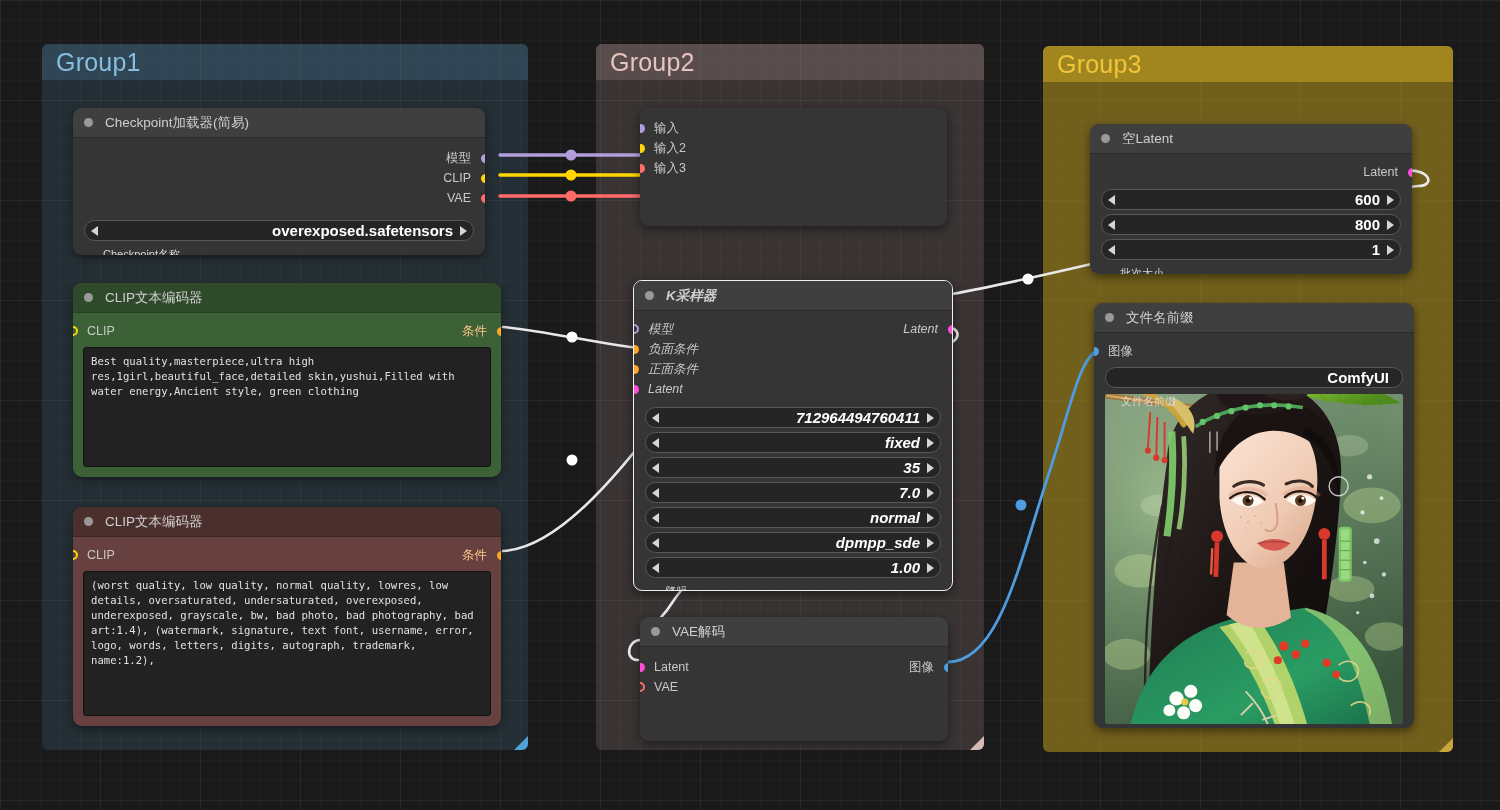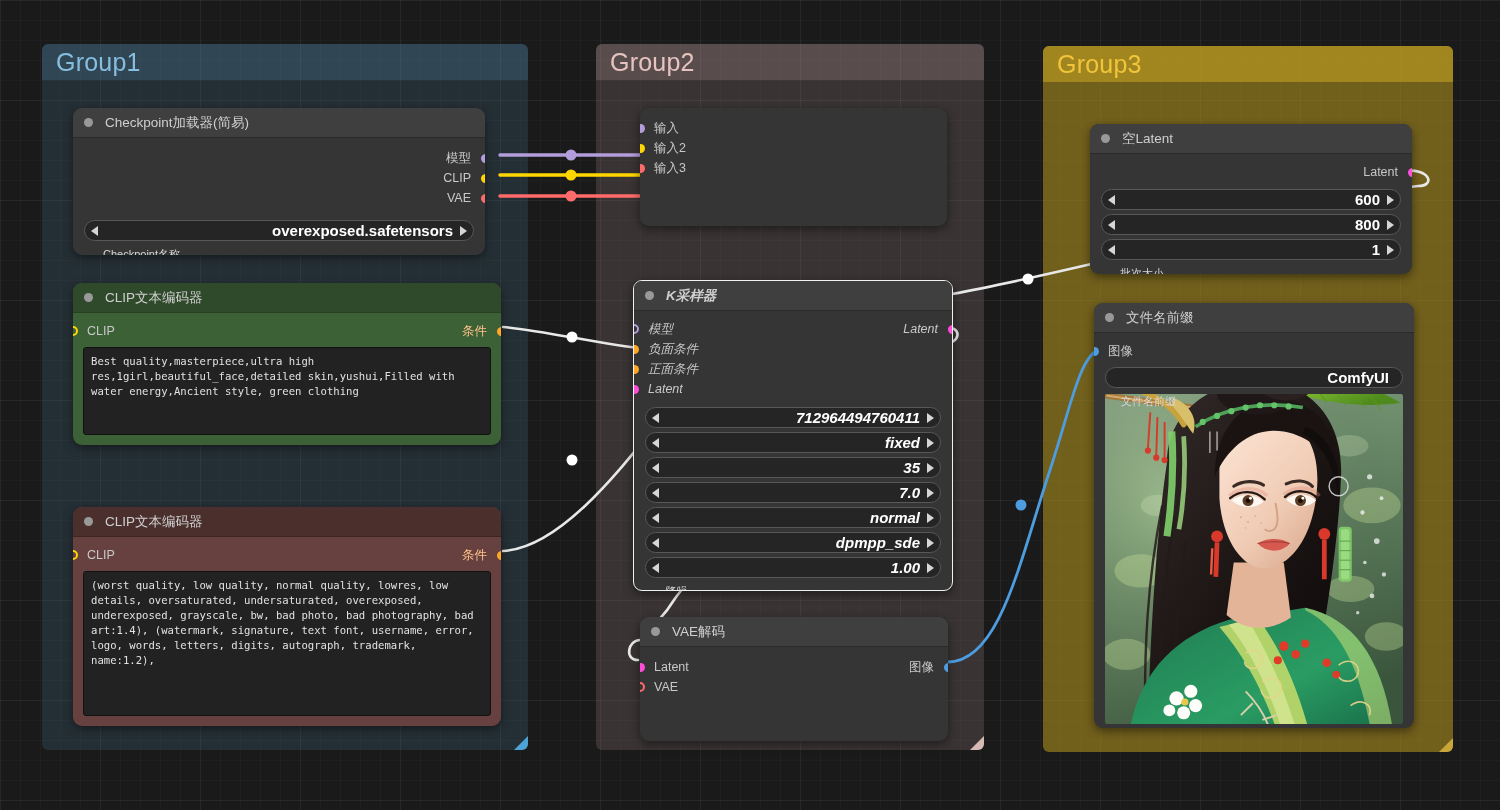--- a/index.html
+++ b/index.html
@@ -245,21 +245,21 @@
       <span class="node-dot"></span>
       <span class="node-title">CLIP文本编码器</span>
     </div>
     <div class="node-body" style="padding-top:8px; padding-bottom:10px;">
       <div class="sock-row">
         <span class="sock-in sock-ring" style="border-color:#ffd600; left:-5px;"></span>
         <span class="sock-label-in">CLIP</span>
         <span class="sock-label-out" style="color:#ffc48a;">条件</span>
         <span class="sock-out" style="background:#ffa726;"></span>
       </div>
-      <div class="prompt-box" style="height:88px;">Best quality,masterpiece,ultra high res,1girl,beautiful_face,detailed skin,yushui,Filled with water energy,Ancient style, green clothing</div>
+      <div class="prompt-box" style="height:120px;">Best quality,masterpiece,ultra high res,1girl,beautiful_face,detailed skin,yushui,Filled with water energy,Ancient style, green clothing</div>
     </div>
   </div>
 
   <div class="node" id="n-clip-neg" style="left:73px; top:507px; width:428px; background:#67413f;">
     <div class="node-header" style="background:#4a2f2d; border-bottom-color:#3d2523;">
       <span class="node-dot"></span>
       <span class="node-title">CLIP文本编码器</span>
     </div>
     <div class="node-body" style="padding-top:8px; padding-bottom:10px;">
       <div class="sock-row">

